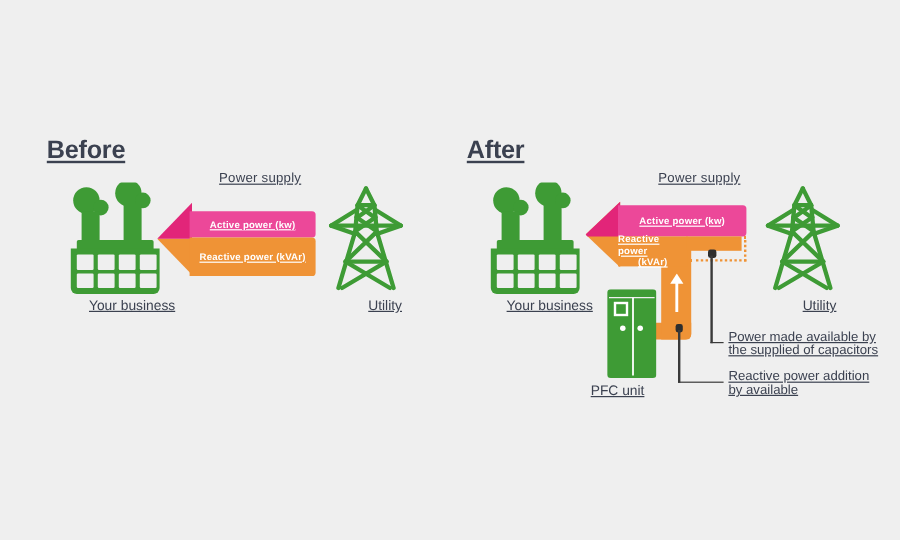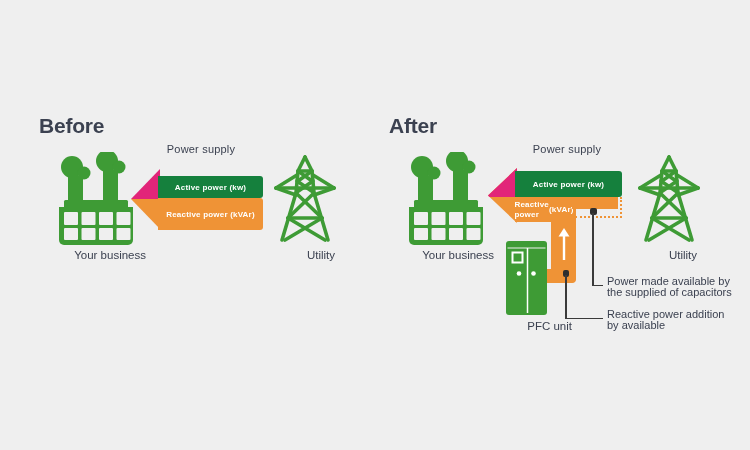--- a/index.html
+++ b/index.html
@@ -1,25 +1,25 @@
 <!DOCTYPE html>
 <html><head>
 <meta charset="utf-8">
 <style>
   html,body{margin:0;padding:0;}
   body{font-family:"Liberation Sans", sans-serif;}
   .canvas{position:relative;width:750px;height:450px;background:#efefef;overflow:hidden;}
-  .abs{position:absolute;}
+  .abs{position:absolute;text-decoration:underline;}
   .title{font-size:21px;font-weight:700;color:#3b4150;letter-spacing:-0.2px;}
   .lbl{font-size:11.5px;color:#3b4150;text-align:right;}
-  .supply{font-size:11px;color:#3b4150;text-align:center;letter-spacing:0.2px;}
+  .supply{font-size:11px;color:#3b4150;text-align:right;letter-spacing:0.2px;}
   .band{display:flex;align-items:center;justify-content:center;color:#fff;font-weight:700;font-size:8px;letter-spacing:0.2px;}
-  .band.pink{background:#15803d;border-radius:0 3px 3px 0;}
+  .band.pink{background:#ec4899;border-radius:0 3px 3px 0;}
   .band.orange{background:#ef9336;border-radius:0 3px 3px 0;}
-  .band.stacked{line-height:9.5px;}
+  .band.stacked{flex-direction:column;line-height:9.5px;}
   .pipe{background:#ef9336;}
   .dotbox{border-right:2px dotted #ef9336;border-bottom:2px dotted #ef9336;box-sizing:border-box;}
   .cline{background:#3a3a3a;}
   .cdot{background:#2e2e2e;border-radius:2px;}
   .callout{font-size:11px;color:#3b4150;line-height:11px;}
   svg{display:block;}
 </style>
 </head>
 <body>
 
@@ -149,21 +149,21 @@
   <div class="abs" style="left:506px;top:241px;">
     <svg width="41" height="74" viewBox="0 0 41 74">
       <rect x="0" y="0" width="41" height="74" rx="3" fill="#3e9b35"></rect>
       <line x1="1.5" y1="7" x2="39.5" y2="7" stroke="#efefef" stroke-width="1.2"></line>
       <line x1="21.5" y1="7" x2="21.5" y2="72" stroke="#fff" stroke-width="1.5"></line>
       <rect x="6.5" y="11.5" width="10" height="10" fill="none" stroke="#fff" stroke-width="2"></rect>
       <circle cx="13" cy="32.5" r="2.3" fill="#fff"></circle>
       <circle cx="27.5" cy="32.5" r="2.3" fill="#fff"></circle>
     </svg>
   </div>
-  <div class="abs lbl" style="left:514px;top:320px;width:58px;">PFC unit</div>
+  <div class="abs lbl" style="left:479px;top:320px;width:58px;">PFC unit</div>
 
   <div class="abs" style="left:636px;top:154px;">
     <svg width="66" height="90" viewBox="0 0 66 90">
       <g stroke="#3e9b35" stroke-width="3.6" fill="none" stroke-linecap="round" stroke-linejoin="round">
         <path d="M33,3 L26,17 L24,39 L10,86"></path>
         <path d="M33,3 L40,17 L42,39 L56,86"></path>
         <path d="M26,17 H40"></path>
         <path d="M26,17 L40,27 M40,17 L26,27"></path>
         <path d="M25,27 L41,38 M41,27 L25,38"></path>
         <path d="M4,34 H62"></path>

